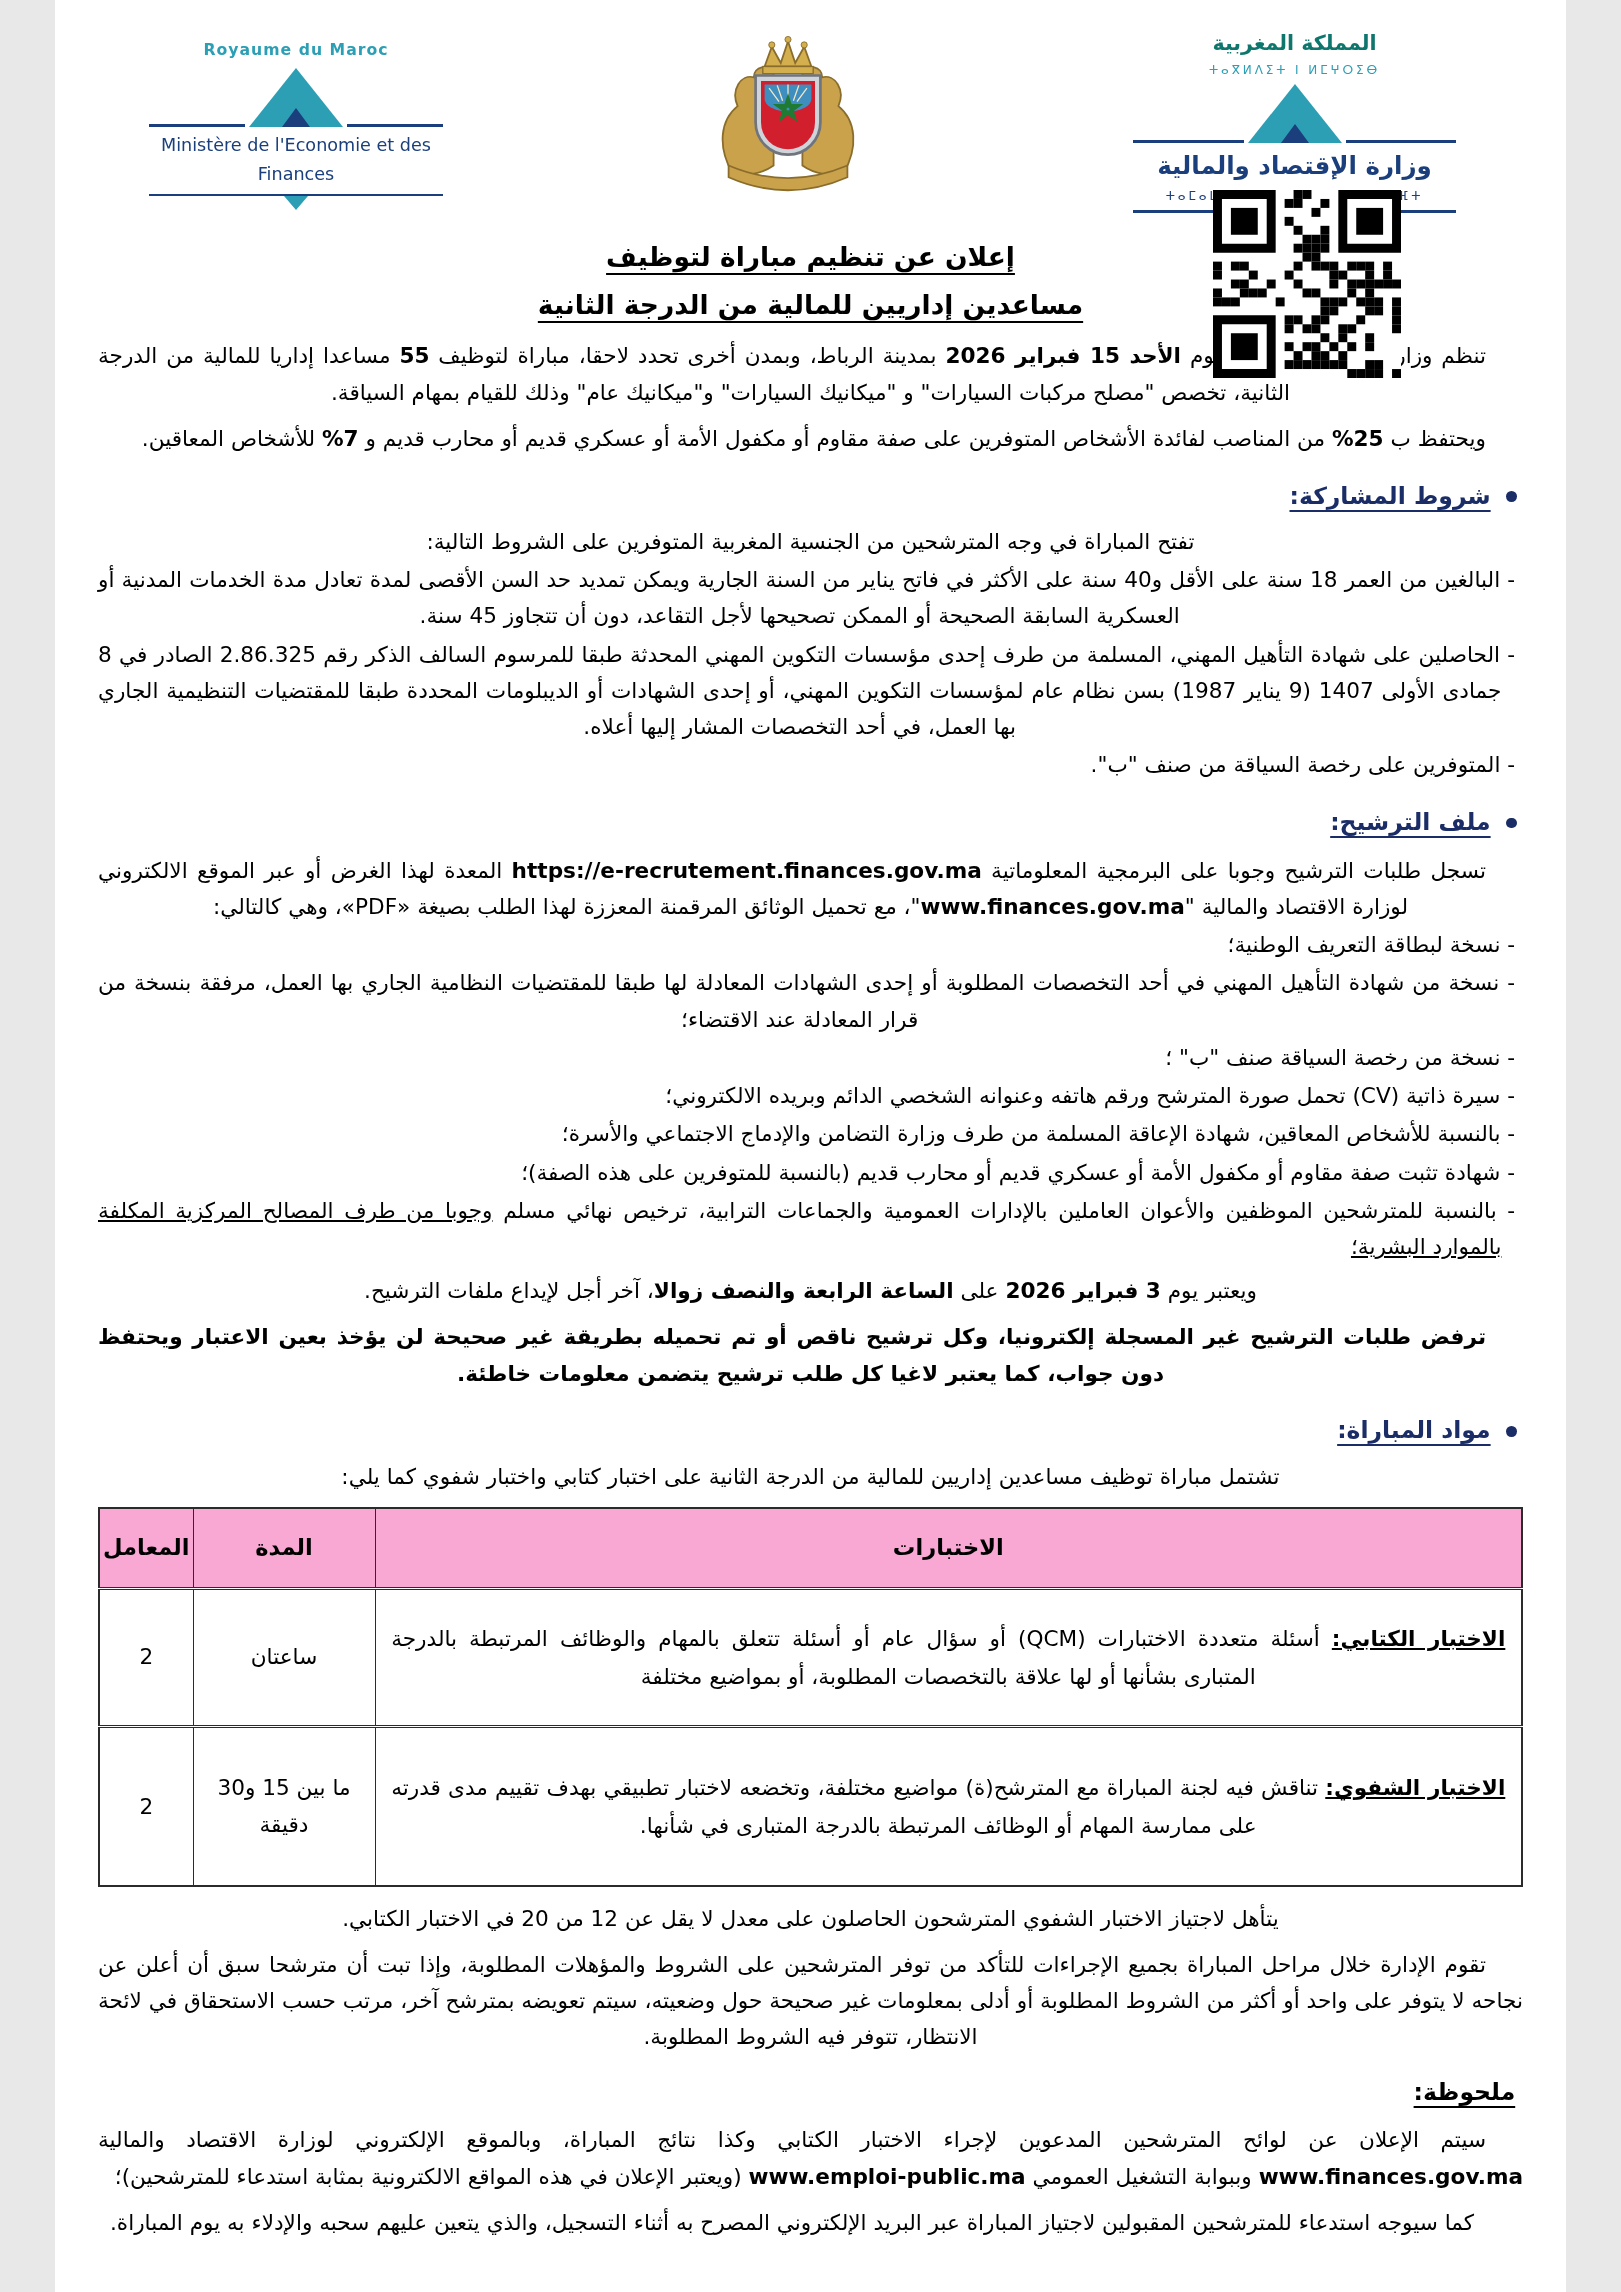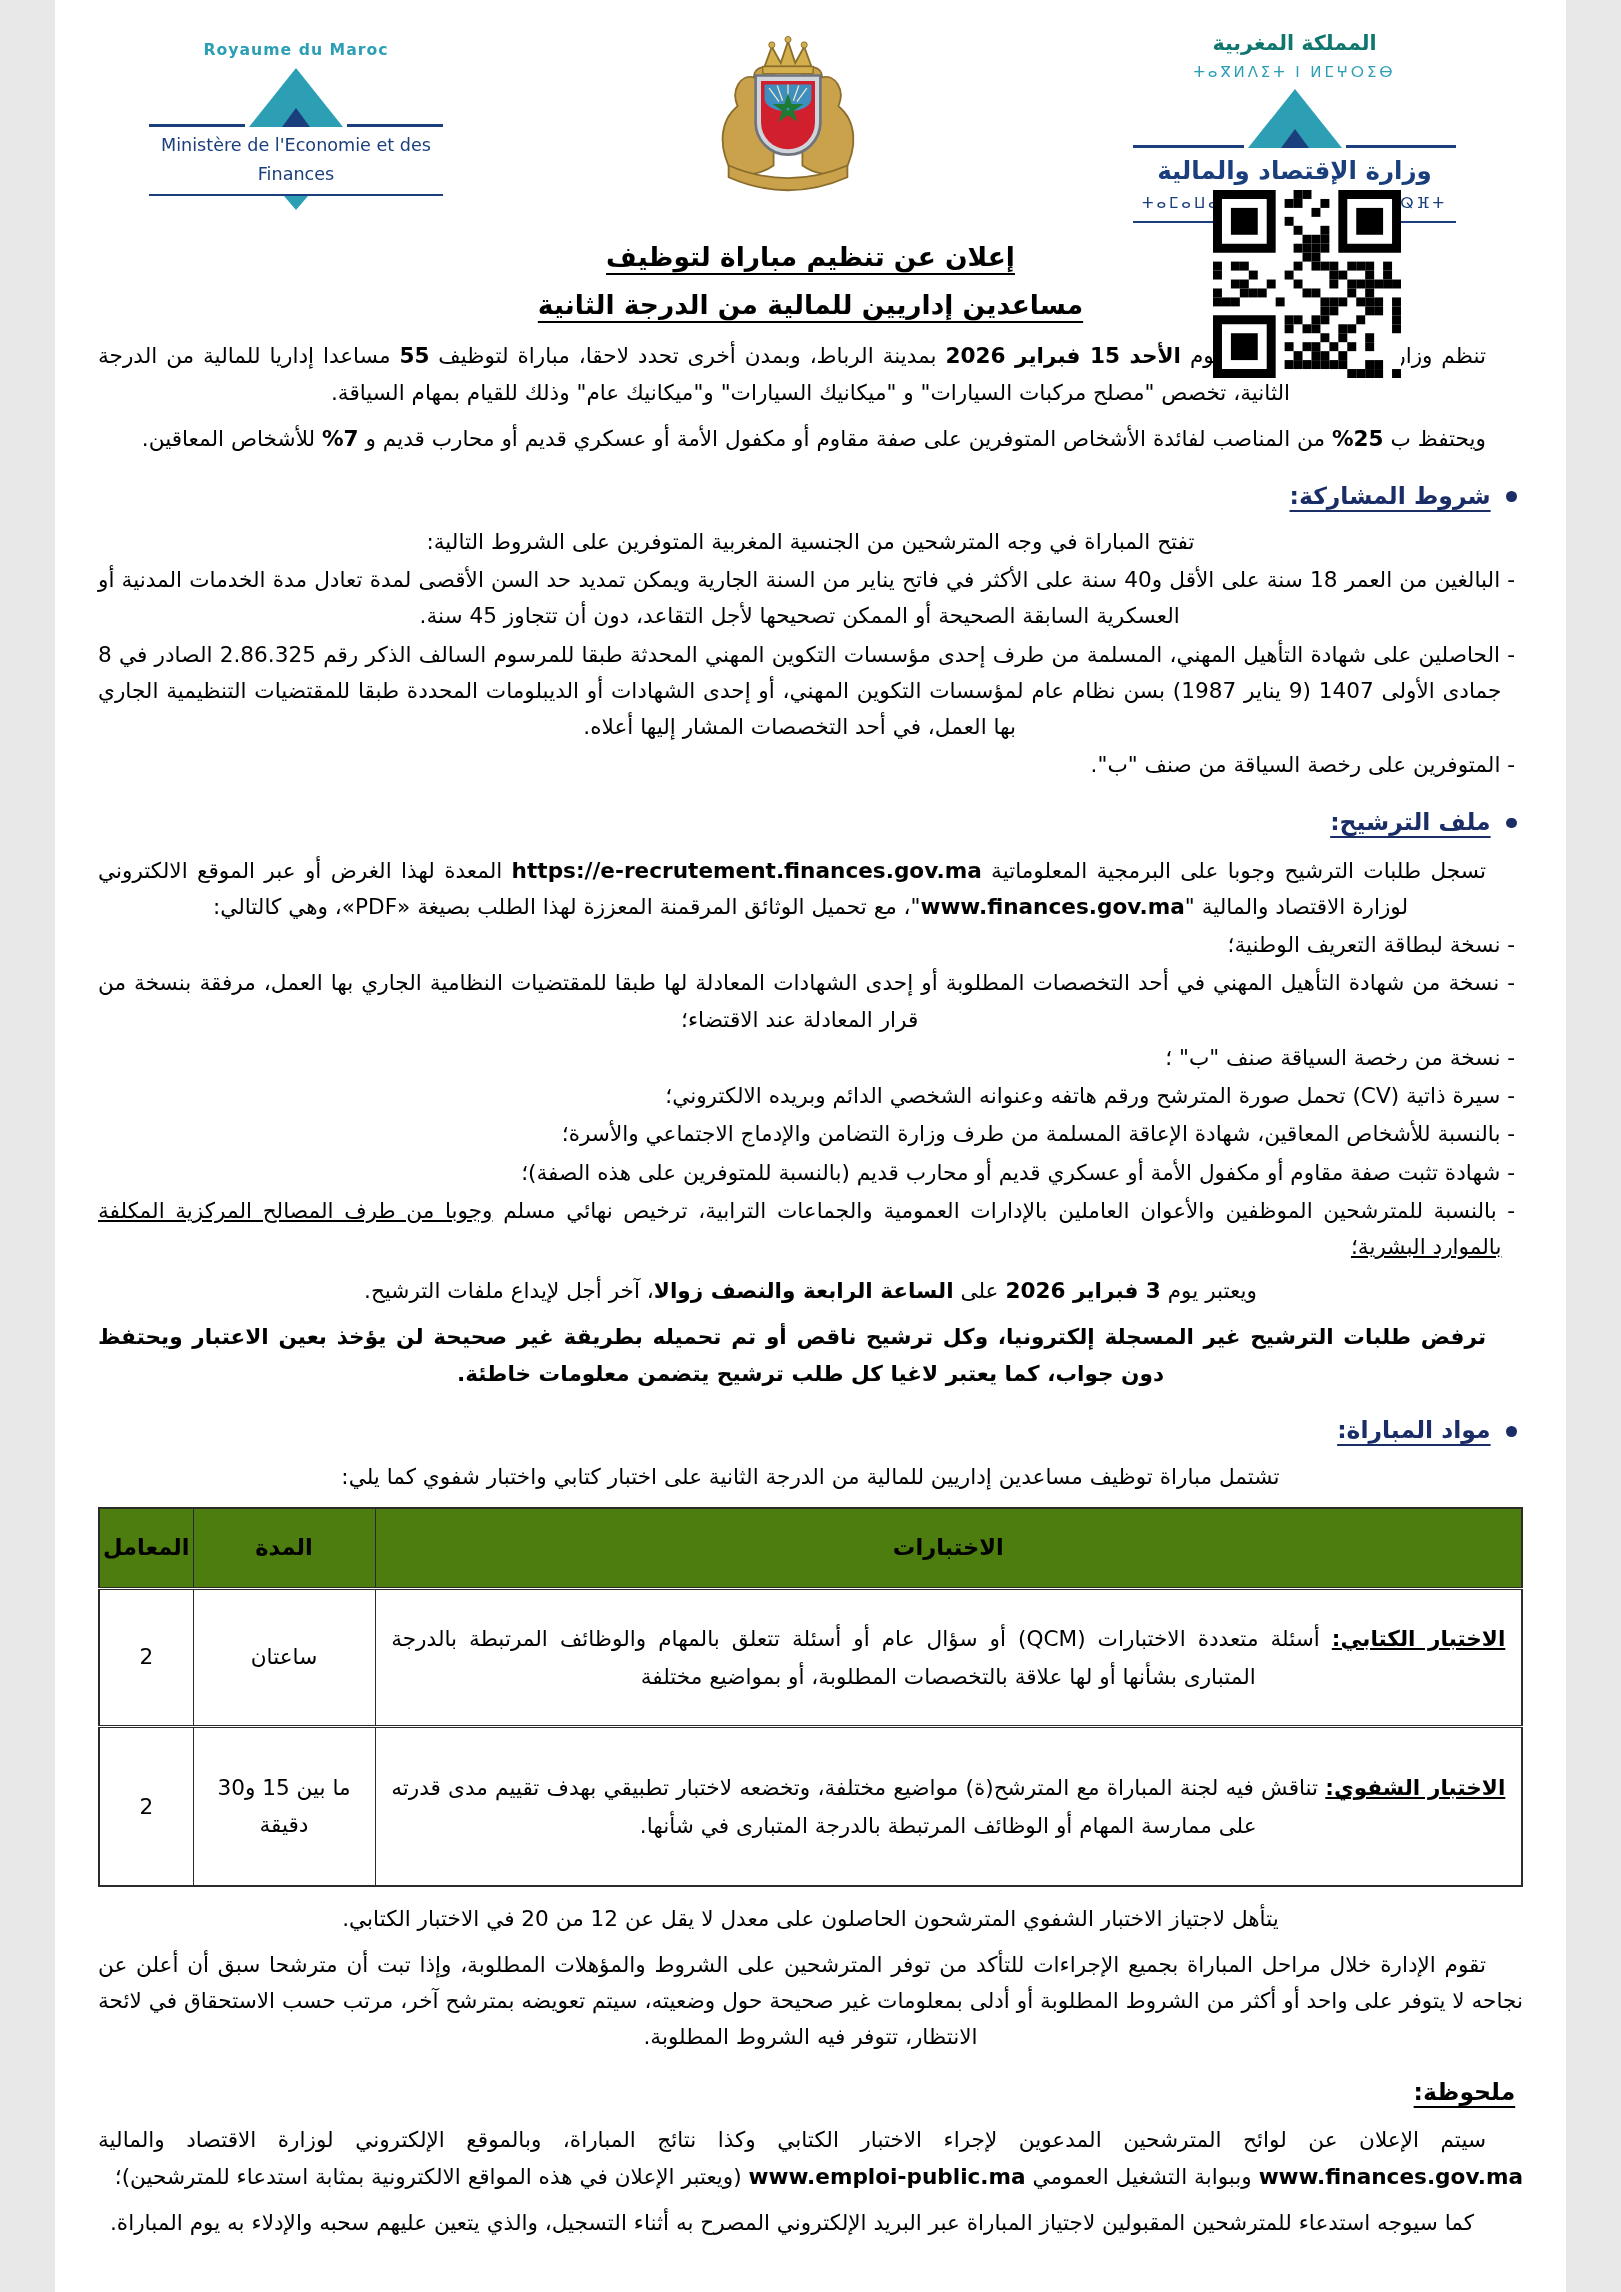--- a/index.html
+++ b/index.html
@@ -8,21 +8,21 @@
     font-family:"DejaVu Sans", sans-serif;color:#000;direction:rtl;overflow:hidden;
     font-size:21.6px;line-height:1.68;
   }
   .content{padding:0 43px;}
   
   .header{direction:ltr;display:flex;justify-content:space-between;align-items:flex-start;padding:25.5px 110px 0 94px;height:192px;}
   .logo-fr{width:294px;text-align:center;margin-top:11.8px;}
   .logo-fr .l1{color:#2d9fb5;font-weight:bold;font-size:15.7px;letter-spacing:1px;}
   .logo-ar{width:323px;text-align:center;direction:rtl;}
   .logo-ar .l1{color:#0f766e;font-weight:bold;font-size:20.6px;}
-  .tif{font-size:15px;letter-spacing:2.9px;direction:ltr;text-align:center;}
+  .tif{font-size:12px;letter-spacing:2.9px;direction:ltr;text-align:center;}
   .tif.teal{color:#2d9fb5;}
   .tif.navy{color:#1b3f7c;}
   .mark{position:relative;height:61px;margin:2px 0 0;}
   .mark .line-l,.mark .line-r{position:absolute;bottom:0;height:2.9px;background:#1b3f7c;}
   .mark .line-l{left:0;right:calc(50% + 51px);}
   .mark .line-r{right:0;left:calc(50% + 51px);}
   .mark .tri-big{position:absolute;bottom:0;left:50%;transform:translateX(-50%);
     width:0;height:0;border-left:47px solid transparent;border-right:47px solid transparent;border-bottom:59px solid #2d9fb5;}
   .mark .tri-small{position:absolute;bottom:0;left:50%;transform:translateX(-50%);
     width:0;height:0;border-left:14.7px solid transparent;border-right:14.7px solid transparent;border-bottom:19.6px solid #1b3f7c;}
@@ -47,21 +47,21 @@
   .b{font-weight:bold;}
   .u{text-decoration:underline;}
   .heading{display:flex;align-items:center;gap:15.7px;margin:19.6px 5.9px 5.9px 0;color:#1b2d66;font-weight:bold;font-size:23.5px;}
   .heading .dot{width:10.8px;height:10.8px;border-radius:50%;background:#1b2d66;flex:0 0 auto;}
   .heading .htxt{text-decoration:underline;text-underline-offset:5.9px;text-decoration-thickness:2px;}
   .hang{text-align:justify;padding-right:21.6px;text-indent:-13.7px;margin-top:2px;}
   .ltr{direction:ltr;unicode-bidi:isolate;}
   
   table.exam{border-collapse:collapse;width:100%;margin-top:11.8px;border:2.5px solid #2b2b2b;}
   table.exam th,table.exam td{border:1.6px solid #2b2b2b;}
-  table.exam th{background:#4d7c0f;font-size:22.5px;font-weight:bold;height:76px;text-align:center;border-bottom:3.9px double #2b2b2b;}
+  table.exam th{background:#f9a8d4;font-size:22.5px;font-weight:bold;height:76px;text-align:center;border-bottom:3.9px double #2b2b2b;}
   table.exam td{padding:9.8px 15.7px;vertical-align:middle;}
   td.desc{text-align:justify;text-align-last:center;font-size:21.6px;line-height:1.75;}
   td.mid,td.coef{text-align:center;font-size:21.6px;}
   tr.r1 td{height:116px;}
   tr.r2 td{height:137px;border-top:3.9px double #2b2b2b;}
   .note-h{font-weight:bold;font-size:23.5px;text-decoration:underline;text-underline-offset:5.9px;margin:17.6px 7.8px 3.9px 0;}
 </style>
 </head>
 <body>
 

